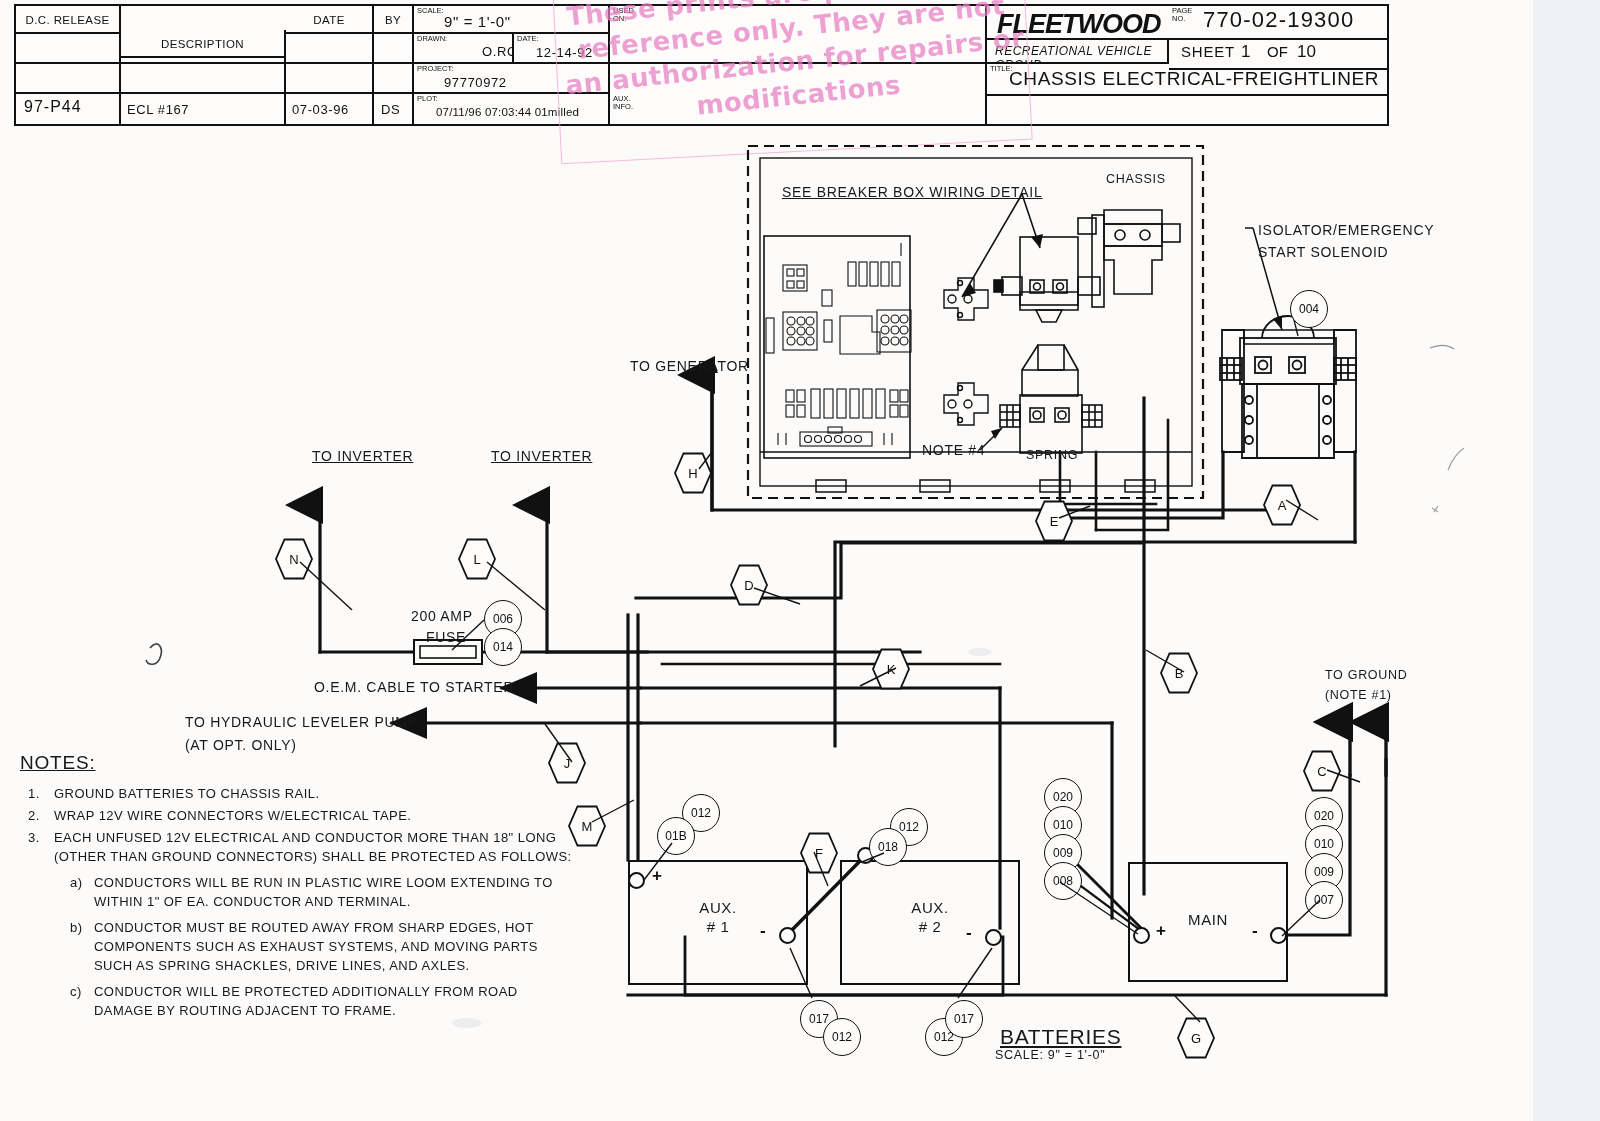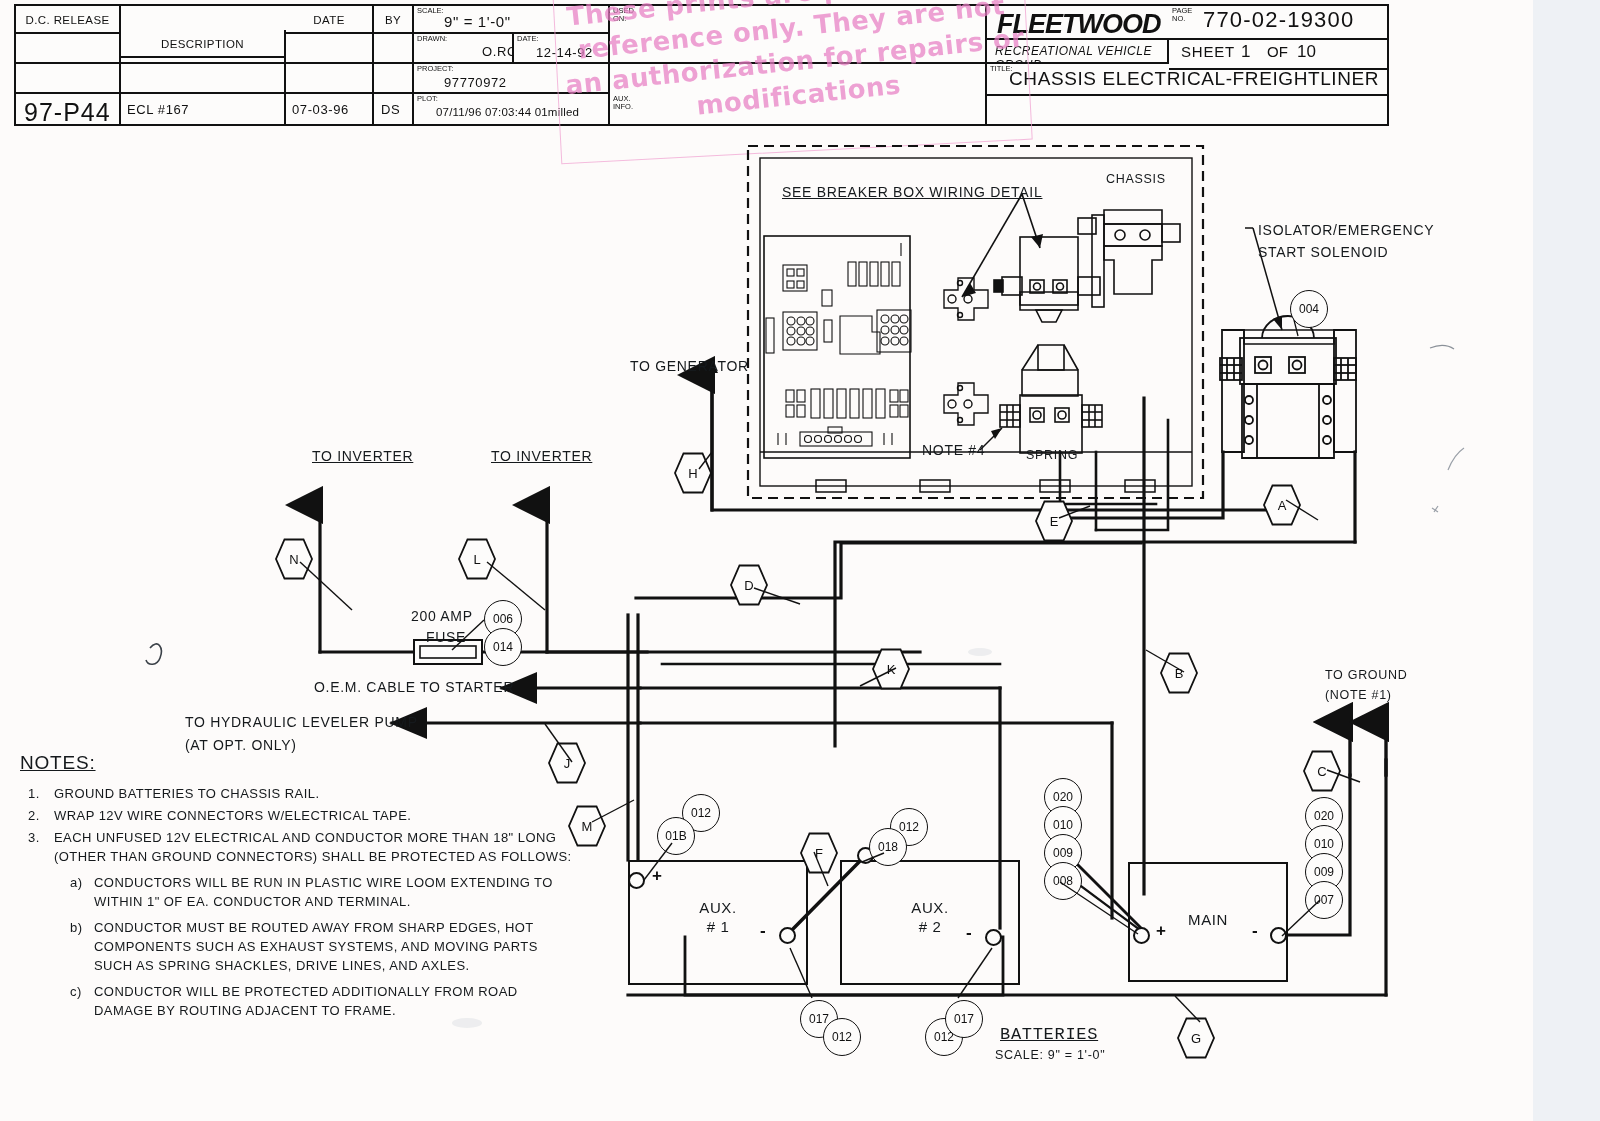--- a/index.html
+++ b/index.html
@@ -59,21 +59,21 @@
     font-family: "Liberation Sans", sans-serif;
   }
   .tb-val {
     position: absolute;
     font-size: 13px;
     color: #111;
     letter-spacing: 0.6px;
     font-family: "Liberation Sans", sans-serif;
   }
   .tb-big {
-    font-size: 25px;
+    font-size: 16px;
     letter-spacing: 1px;
   }
   
   #stamp {
     position: absolute;
     left: 560px; top: -4px;
     width: 470px;
     height: 150px;
     transform: rotate(-6deg);
     transform-origin: 10% 50%;
@@ -101,21 +101,21 @@
   .dtxt {
     position: absolute;
     font-family: "Liberation Sans", sans-serif;
     font-size: 14px;
     color: #15191c;
     letter-spacing: 0.7px;
     white-space: nowrap;
   }
   .dtxt.u { text-decoration: underline; }
   .dtxt.sm { font-size: 12.5px; }
-  .dtxt.lg { font-size: 17px; font-family: Liberation Mono, monospace; }
+  .dtxt.lg { font-size: 21px; }
   
   .hexc {
     position: absolute;
     width: 38px; height: 42px;
     display: flex;
     align-items: center;
     justify-content: center;
   }
   .hexc svg { position: absolute; left: 0; top: 0; }
   .hexc span {

